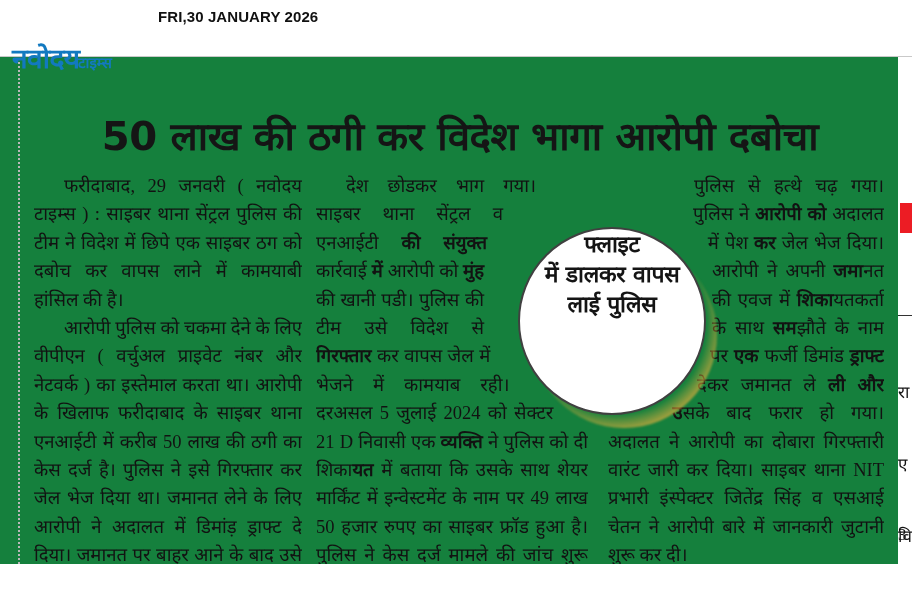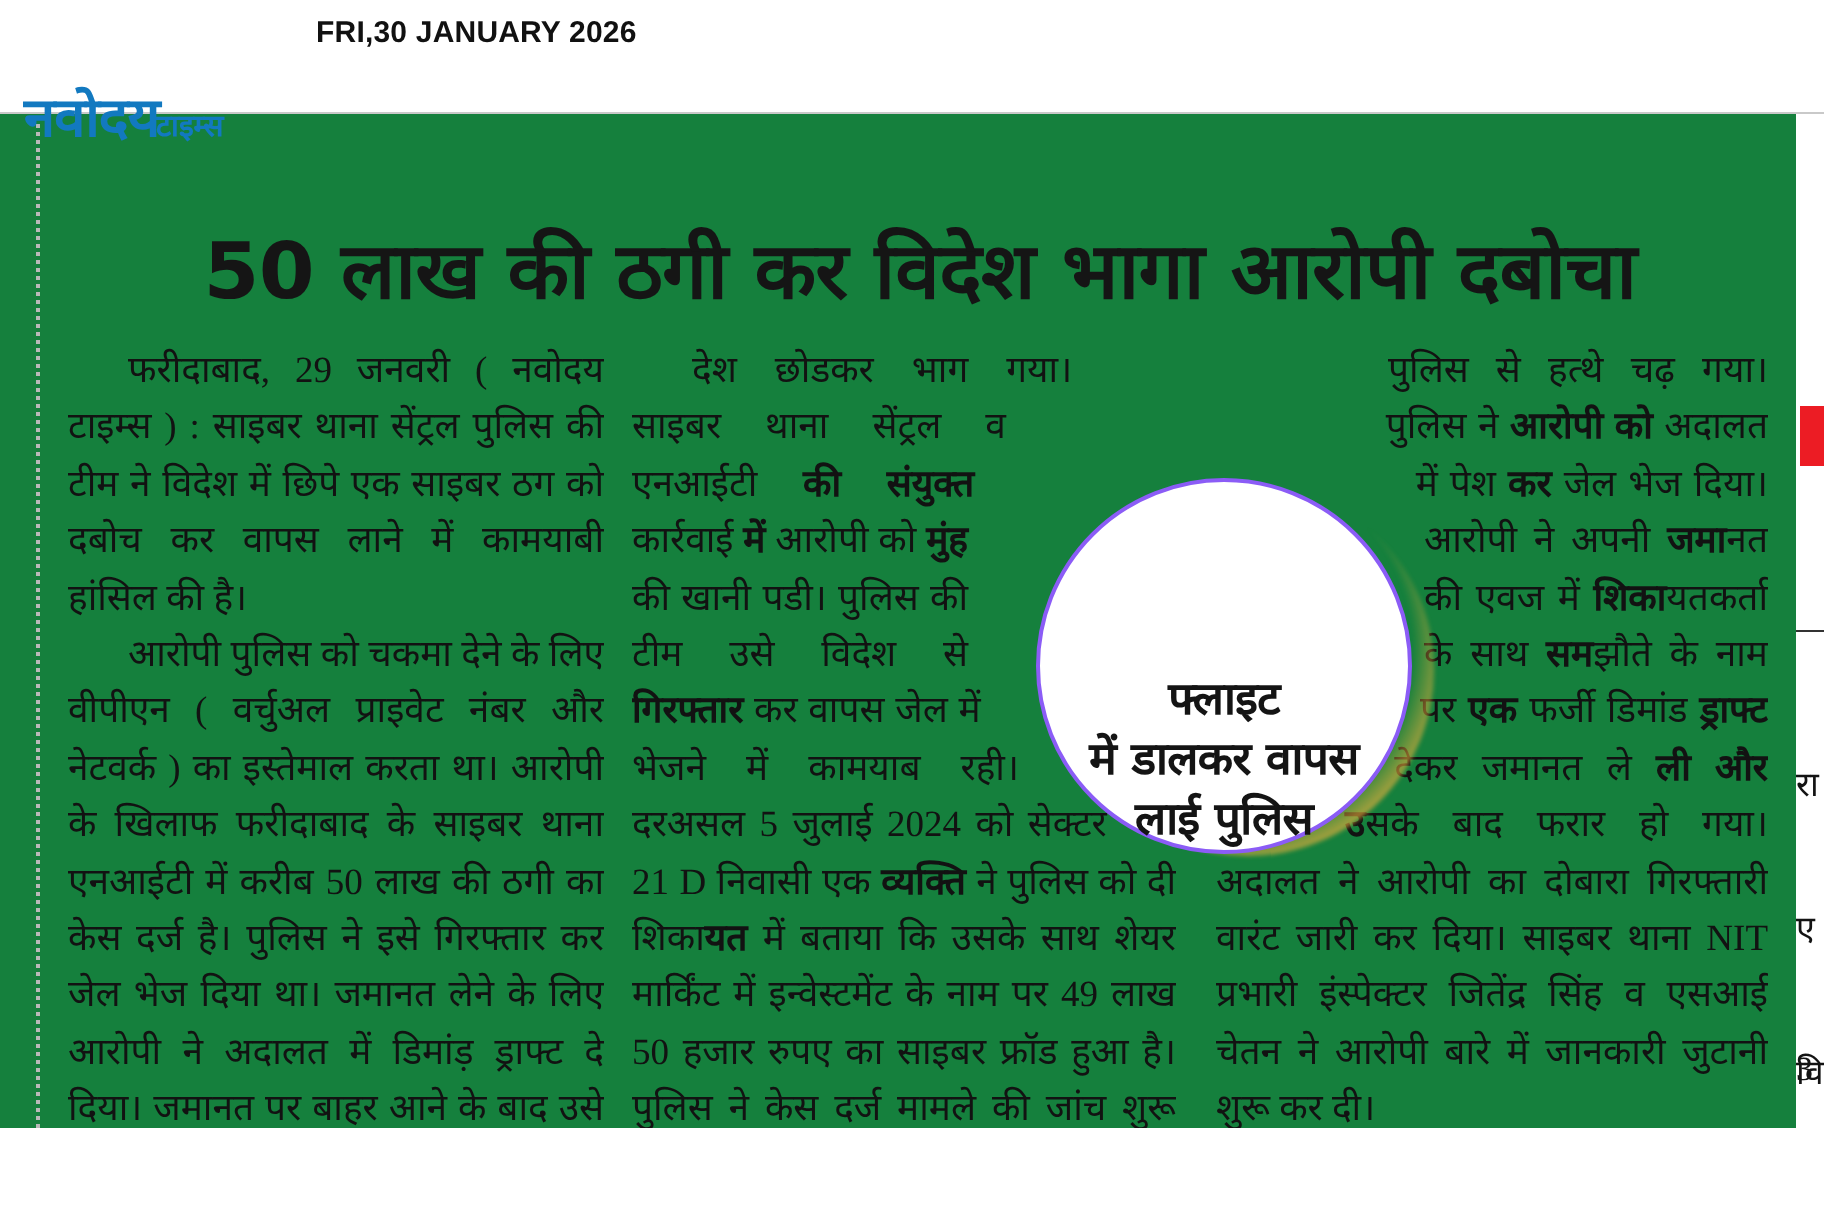--- a/index.html
+++ b/index.html
@@ -183,29 +183,29 @@
         rgba(243,178,62,0.70) 74%,
         rgba(248,206,132,0.55) 84%,
         rgba(253,238,205,0.28) 93%,
         rgba(255,255,255,0) 100%);
     transform: translate(9px, 9px);
     filter: blur(1px);
   }
   .callout-disc {
     position: absolute;
     left: 0;
-    top: 12px;
+    top: 0;
     width: 188px;
     height: 188px;
     border-radius: 50%;
     background: #ffffff;
-    border: 2px solid #8b5cf6;
+    border: 2px solid #404040;
     box-sizing: border-box;
     display: flex;
-    align-items: flex-end;
+    align-items: flex-start;
     justify-content: center;
   }
   .callout-text {
     font-family: "DejaVu Sans", sans-serif;
     font-weight: 700;
     font-size: 22.5px;
     line-height: 30px;
     color: #141414;
     text-align: center;
     letter-spacing: -0.3px;

